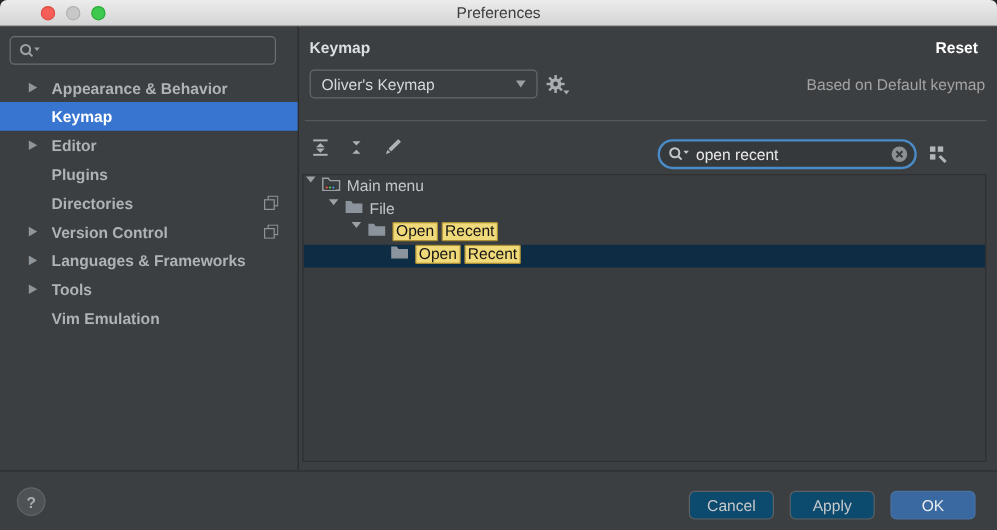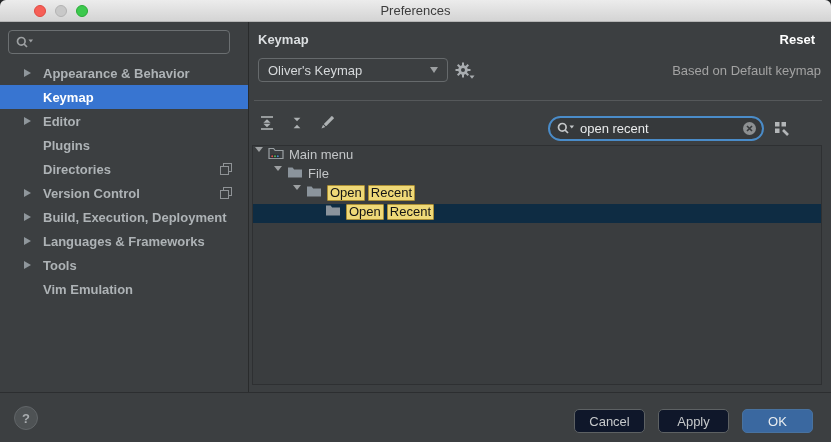--- a/index.html
+++ b/index.html
@@ -51,21 +51,21 @@
   .t-arr{width:13px;display:flex;justify-content:flex-start;align-items:center;flex:none;}
   .t-arr .tri-down{border-top-width:5px;border-left-width:4px;border-right-width:4px;}
   .t-icon{width:16px;margin-right:5px;display:flex;align-items:center;flex:none;}
   .chips{display:flex;gap:3px;}
   .chip{background:#efd978;border:1px solid #ab8f35;color:#151515;padding:0 2px;line-height:14px;border-radius:1px;font-size:13px;}
 
   
   .footer{position:absolute;left:0;right:0;bottom:0;height:50px;background:#3c3f41;border-top:1px solid #2c2e30;}
   .help-btn{position:absolute;left:14px;top:13px;width:24px;height:24px;border-radius:50%;background:#4e5254;border:1px solid #616568;color:#a9adb0;display:flex;align-items:center;justify-content:center;font-size:13px;font-weight:bold;cursor:pointer;}
   .btn-row{position:absolute;right:18px;top:16px;display:flex;gap:13px;}
-  .btn{min-width:71px;height:24px;border-radius:5px;background:#0f172a;border:1px solid #5d6163;color:#c6c9cb;font-size:13px;display:flex;align-items:center;justify-content:center;padding:0 10px;cursor:pointer;}
+  .btn{min-width:71px;height:24px;border-radius:5px;background:#0c4a6e;border:1px solid #5d6163;color:#c6c9cb;font-size:13px;display:flex;align-items:center;justify-content:center;padding:0 10px;cursor:pointer;}
   .btn.primary{background:#3a68a0;border-color:#48729f;color:#e9edf0;}
   svg{display:block;}
 </style>
 </head>
 <body>
 
 <div class="window">
 
   <div class="titlebar">
     <div class="traffic">
@@ -122,26 +122,20 @@
         <span class="arr-slot">
             <span class="tri-right"></span>
           </span>
         <span class="sb-label">Version Control</span>
         <span class="badge">
           <svg width="12" height="12" viewBox="0 0 12 12">
               <rect x="3.5" y="0.5" width="8" height="8" fill="none" stroke="#8f9396"></rect>
               <rect x="0.5" y="3.5" width="8" height="8" fill="#3c3f41" stroke="#8f9396"></rect>
             </svg>
         </span>
-      </div>
-      <div class="sb-item">
-        <span class="arr-slot">
-            <span class="tri-right"></span>
-          </span>
-        <span class="sb-label">Build, Execution, Deployment</span>
       </div>
       <div class="sb-item">
         <span class="arr-slot">
             <span class="tri-right"></span>
           </span>
         <span class="sb-label">Languages &amp; Frameworks</span>
       </div>
       <div class="sb-item">
         <span class="arr-slot">
             <span class="tri-right"></span>

